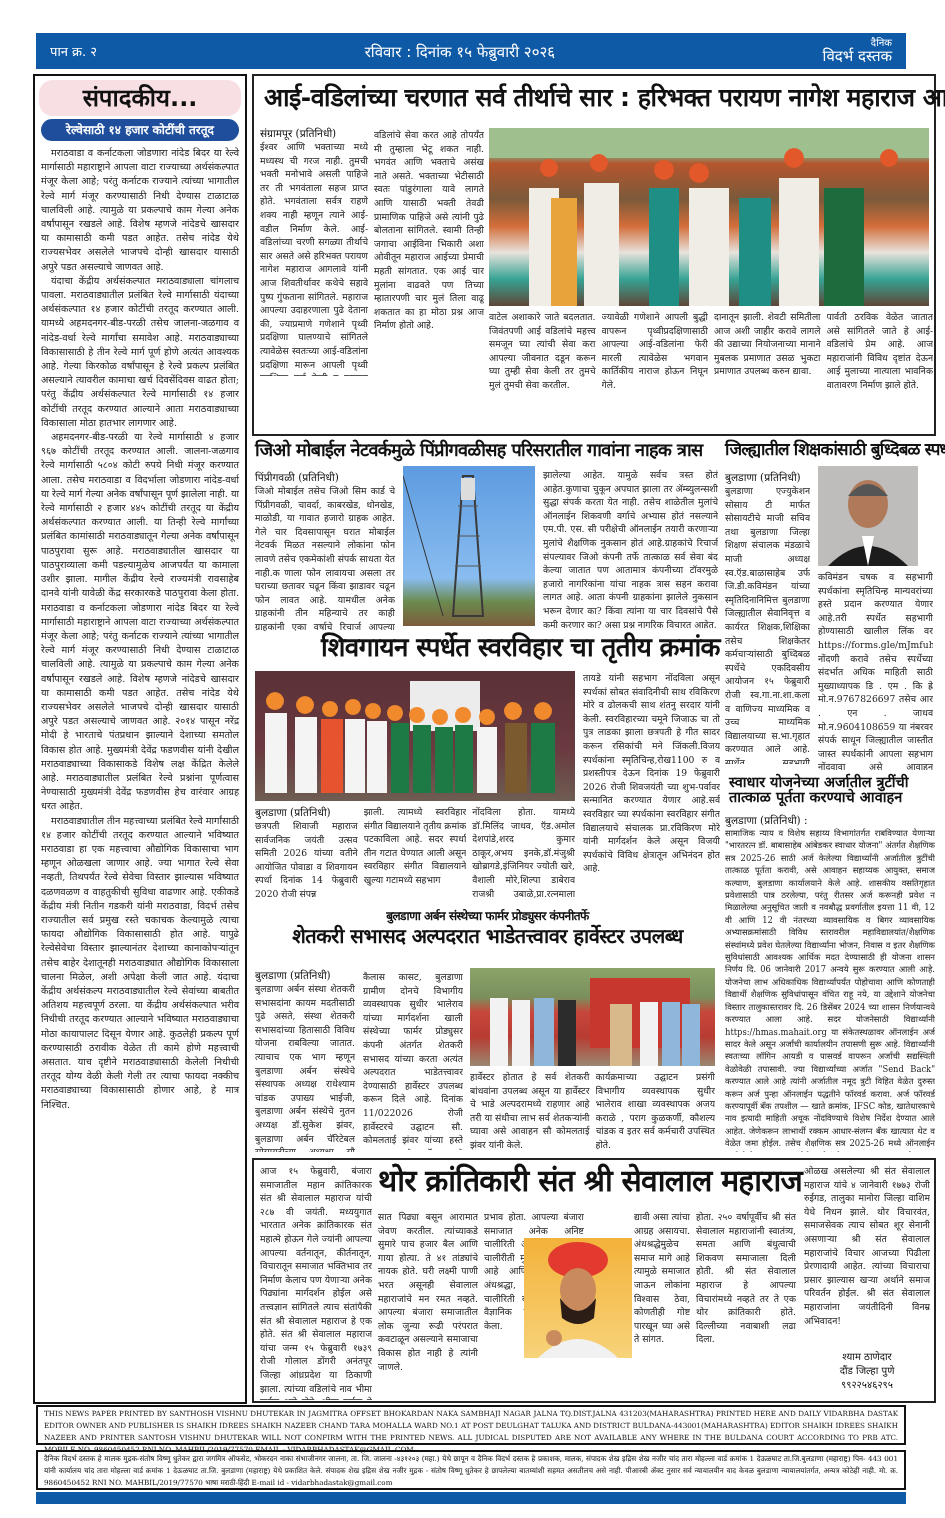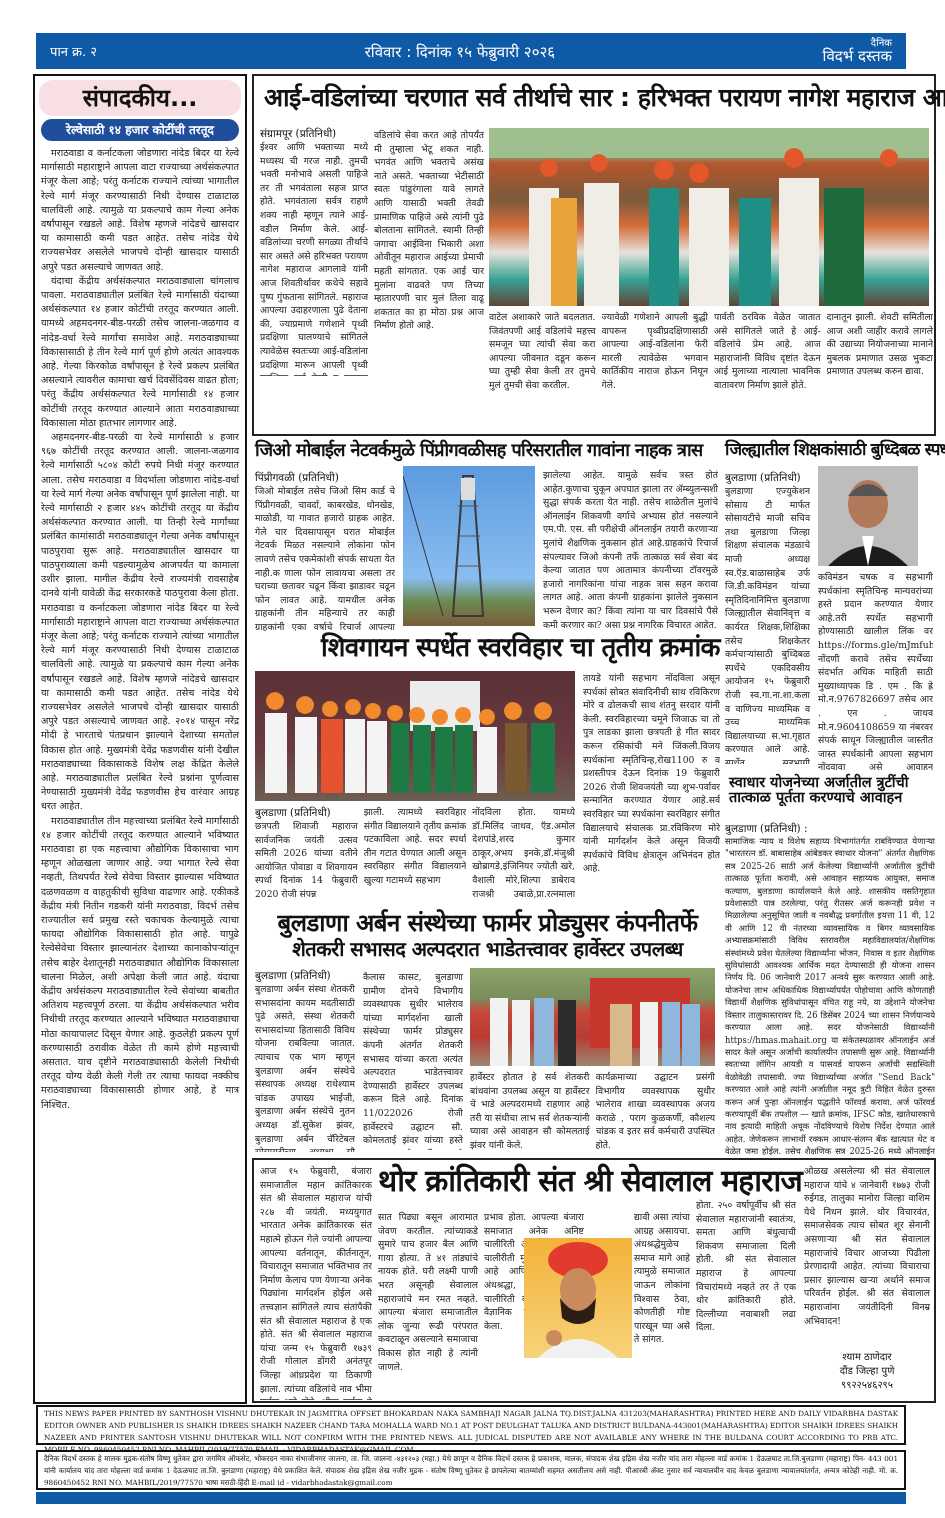--- a/index.html
+++ b/index.html
@@ -82,22 +82,22 @@
           <rect x="335" y="60" width="40" height="118"></rect>
         </g>
       <g fill="#e8a33b">
           <rect x="62" y="70" width="26" height="108"></rect>
         </g>
     </svg>
   </div>
   <div style="position:absolute;left:235px;top:234px;width:444px;display:flex;gap:6px">
     <div class="txt" style="flex:1;height:120px">वाटेल अशाकारे जाते बदलतात. जिवंतपणी आई वडिलांचे महत्त्व समजून घ्या त्यांची सेवा करा आपल्या जीवनात दडून करून घ्या तुम्ही सेवा केली तर तुमचे मुलं तुमची सेवा करतील.</div>
     <div class="txt" style="flex:1;height:120px">ज्यावेळी गणेशाने आपली बुद्धी वापरून पृथ्वीप्रदक्षिणासाठी आपल्या आई-वडिलांना फेरी मारली त्यावेळेस भगवान कार्तिकीय नाराज होऊन निघून गेले.</div>
+    <div class="txt" style="flex:1;height:120px">दानातून झाली. शेवटी समितीला आज अशी जाहीर करावे लागले की उद्याच्या नियोजनाच्या मानाने मुबलक प्रमाणात उसळ भुकटा प्रमाणात उपलब्ध करुन द्यावा.</div>
     <div class="txt" style="flex:1;height:120px">पार्वती ठरविक वेळेत जातात असे सांगितले जाते हे आई-वडिलांचे प्रेम आहे. आज महाराजांनी विविध दृष्टांत देऊन आई मुलाच्या नात्याला भावनिक वातावरण निर्माण झाले होते.</div>
-    <div class="txt" style="flex:1;height:120px">दानातून झाली. शेवटी समितीला आज अशी जाहीर करावे लागले की उद्याच्या नियोजनाच्या मानाने मुबलक प्रमाणात उसळ भुकटा प्रमाणात उपलब्ध करुन द्यावा.</div>
   </div>
 </div>
 
 <div class="blk" style="left:255px;top:440px;width:465px;height:190px">
   <div class="hl" style="font-size:18px;white-space:nowrap;letter-spacing:-0.6px">जिओ मोबाईल नेटवर्कमुळे पिंप्रीगवळीसह परिसरातील गावांना नाहक त्रास</div>
   <div style="position:absolute;left:0;top:30px;width:140px">
     <span class="dl">पिंप्रीगवळी (प्रतिनिधी)</span>
     <div class="txt" style="height:150px">जिओ मोबाईल तसेच जिओ सिम कार्ड चे पिंप्रीगवळी, चावर्दा, काबरखेड, धोनखेड, माळोडी, या गावात हजारो ग्राहक आहेत. गेले चार दिवसापासून घरात मोबाईल नेटवर्क मिळत नसल्याने लोकांना फोन लावणे तसेच एकमेकांशी संपर्क साधता येत नाही.क णाला फोन लावायचा असला तर घराच्या छतावर चढून किंवा झाडावर चढून फोन लावत आहे. यामधील अनेक ग्राहकांनी तीन महिन्याचे तर काही ग्राहकांनी एका वर्षाचे रिचार्ज आपल्या मोबाईल सिम कार्डमध्ये करून ठेवलेले आहेत.परंतु मोबाईल रिचार्ज केलेले असतानाही यु ट्यूब, फेसबुक, ईस्टाग्राम,गुगल अशा अनेक सेवा बंद</div>
   </div>
   <div class="photo" style="left:148px;top:26px;width:132px;height:160px;background:linear-gradient(180deg,#5d9be0 0%,#89bdf0 70%,#6b8a4e 85%,#7b5c3b 100%)">
@@ -173,26 +173,26 @@
       <span class="dl">बुलडाणा (प्रतिनिधी)</span>
       <div class="txt" style="height:80px">छत्रपती शिवाजी महाराज सार्वजनिक जयंती उत्सव समिती 2026 यांच्या वतीने आयोजित पोवाडा व शिवगायन स्पर्धा दिनांक 14 फेब्रुवारी 2020 रोजी संपन्न</div>
     </div>
     <div class="txt" style="flex:1;height:96px">झाली. त्यामध्ये स्वरविहार संगीत विद्यालयाने तृतीय क्रमांक पटकाविला आहे. सदर स्पर्धा तीन गटात घेण्यात आली असून स्वरविहार संगीत विद्यालयाने खुल्या गटामध्ये सहभाग</div>
     <div class="txt" style="flex:1;height:96px">नोंदविला होता. यामध्ये डॉ.मिलिंद जाधव, ऍड.अमोल देशपांडे,शरद कुमार ठाकूर,अभय इनके,डॉ.मंजुश्री खोब्रागडे,इंजिनियर ज्योती खरे, वैशाली मोरे,शिल्पा डाबेराव राजश्री उबाळे,प्रा.रत्नमाला जाधव,कल्पना</div>
   </div>
 </div>
 
 <div class="blk" style="left:725px;top:775px;width:210px;height:380px">
   <div class="hl" style="font-size:14.5px;line-height:15px;padding-left:4px">स्वाधार योजनेच्या अर्जातील त्रुटींची तात्काळ पूर्तता करण्याचे आवाहन</div>
-  <span class="dl" style="margin-top:16px">बुलडाणा (प्रतिनिधी) :</span>
+  <span class="dl" style="margin-top:8px">बुलडाणा (प्रतिनिधी) :</span>
   <div class="txt" style="height:325px;font-size:8.4px;line-height:12.4px">सामाजिक न्याय व विशेष सहाय्य विभागांतर्गत राबविण्यात येणाऱ्या "भारतरत्न डॉ. बाबासाहेब आंबेडकर स्वाधार योजना" अंतर्गत शैक्षणिक सत्र 2025-26 साठी अर्ज केलेल्या विद्यार्थ्यांनी अर्जातील त्रुटींची तात्काळ पूर्तता करावी, असे आवाहन सहाय्यक आयुक्त, समाज कल्याण, बुलडाणा कार्यालयाने केले आहे. शासकीय वसतिगृहात प्रवेशासाठी पात्र ठरलेल्या, परंतु रीतसर अर्ज करूनही प्रवेश न मिळालेल्या अनुसूचित जाती व नवबौद्ध प्रवर्गातील इयत्ता 11 वी, 12 वी आणि 12 वी नंतरच्या व्यावसायिक व बिगर व्यावसायिक अभ्यासक्रमांसाठी विविध स्तरावरील महाविद्यालयांत/शैक्षणिक संस्थांमध्ये प्रवेश घेतलेल्या विद्यार्थ्यांना भोजन, निवास व इतर शैक्षणिक सुविधांसाठी आवश्यक आर्थिक मदत देण्यासाठी ही योजना शासन निर्णय दि. 06 जानेवारी 2017 अन्वये सुरू करण्यात आली आहे. योजनेचा लाभ अधिकाधिक विद्यार्थ्यांपर्यंत पोहोचावा आणि कोणताही विद्यार्थी शैक्षणिक सुविधांपासून वंचित राहू नये, या उद्देशाने योजनेचा विस्तार तालुकास्तरावर दि. 26 डिसेंबर 2024 च्या शासन निर्णयान्वये करण्यात आला आहे. सदर योजनेसाठी विद्यार्थ्यांनी https://hmas.mahait.org या संकेतस्थळावर ऑनलाईन अर्ज सादर केले असून अर्जांची कार्यालयीन तपासणी सुरू आहे. विद्यार्थ्यांनी स्वतःच्या लॉगिन आयडी व पासवर्ड वापरून अर्जांची सद्यस्थिती वेळोवेळी तपासावी. ज्या विद्यार्थ्यांच्या अर्जात "Send Back" करण्यात आले आहे त्यांनी अर्जातील नमूद त्रुटी विहित वेळेत दुरुस्त करून अर्ज पुन्हा ऑनलाईन पद्धतीने फॉरवर्ड करावा. अर्ज फॉरवर्ड करण्यापूर्वी बँक तपशील — खाते क्रमांक, IFSC कोड, खातेधारकाचे नाव इत्यादी माहिती अचूक नोंदविण्याचे विशेष निर्देश देण्यात आले आहेत. जेणेकरून लाभार्थी रक्कम आधार-संलग्न बँक खात्यात थेट व वेळेत जमा होईल. तसेच शैक्षणिक सत्र 2025-26 मध्ये ऑनलाईन अर्ज केलेल्या, परंतु अर्जाची हार्डकॉपी व आवश्यक कागदपत्रे अद्याप कार्यालयात जमा न केलेल्या विद्यार्थ्यांनी दि. 18 फेब्रुवारी पर्यंत जमा करावीत.</div>
 </div>
 
 <div class="blk" style="left:255px;top:910px;width:465px;height:245px">
-  <div class="hl" style="font-size:24px;text-align:center;white-space:nowrap;letter-spacing:-0.5px">बुलडाणा अर्बन संस्थेच्या फार्मर प्रोड्युसर कंपनीतर्फे</div>
+  <div class="hl" style="font-size:12px;text-align:center;white-space:nowrap;letter-spacing:-0.5px">बुलडाणा अर्बन संस्थेच्या फार्मर प्रोड्युसर कंपनीतर्फे</div>
   <div class="hl" style="font-size:20px;text-align:center;white-space:nowrap;letter-spacing:-0.5px;margin-top:2px">शेतकरी सभासद अल्पदरात भाडेतत्त्वावर हार्वेस्टर उपलब्ध</div>
   <div style="position:absolute;left:0;top:58px;width:100px">
     <span class="dl">बुलडाणा (प्रतिनिधी)</span>
     <div class="txt" style="height:170px">बुलडाणा अर्बन संस्था शेतकरी सभासदांना कायम मदतीसाठी पुढे असते, संस्था शेतकरी सभासदांच्या हितासाठी विविध योजना राबविल्या जातात. त्याचाच एक भाग म्हणून बुलडाणा अर्बन संस्थेचे संस्थापक अध्यक्ष राधेश्याम चांडक उपाख्य भाईजी, बुलडाणा अर्बन संस्थेचे नुतन अध्यक्ष डॉ.सुकेश झंवर, बुलडाणा अर्बन चॅरिटेबल सोसायटीच्या अध्यक्षा सौ कोमलताई झंवर ,संस्थेचे सर व्यवस्थापक</div>
   </div>
   <div class="txt" style="position:absolute;left:108px;top:60px;width:100px;height:180px">कैलास कासट, बुलडाणा ग्रामीण दोनचे विभागीय व्यवस्थापक सुधीर भालेराव यांच्या मार्गदर्शना खाली संस्थेच्या फार्मर प्रोड्युसर कंपनी अंतर्गत शेतकरी सभासद यांच्या करता अत्यंत अल्पदरात भाडेतत्त्वावर देण्यासाठी हार्वेस्टर उपलब्ध करून दिले आहे. दिनांक 11/022026 रोजी हार्वेस्टरचे उद्घाटन सौ. कोमलताई झंवर यांच्या हस्ते करण्यात आले. हार्वेस्टर मध्ये सोयाबीन,हरभरा, गहू तुर,उडीद, करडई इत्यादी पिके</div>
   <div class="photo" style="left:215px;top:58px;width:245px;height:98px;background:linear-gradient(180deg,#8ca36a 0%,#7a8f5c 30%,#c8473c 45%,#b83b32 70%,#9a8870 100%)">
     <svg width="245" height="98">
       <rect x="120" y="10" width="100" height="70" fill="#c7372e"></rect>
       <g fill="#f2f2f2">
@@ -223,21 +223,21 @@
   <div class="photo" style="left:270px;top:78px;width:108px;height:120px;background:linear-gradient(180deg,#f3b23a,#f7d37a)">
     <svg width="108" height="120">
       <ellipse cx="54" cy="22" rx="30" ry="18" fill="#e23a2e"></ellipse>
       <ellipse cx="54" cy="52" rx="18" ry="22" fill="#c98a5e"></ellipse>
       <path d="M36 60 Q54 86 72 60 L70 80 Q54 92 38 80Z" fill="#2c1e17"></path>
       <path d="M14 120 Q54 82 94 120Z" fill="#f1f1f1"></path>
       <circle cx="30" cy="100" r="8" fill="#c98a5e"></circle>
     </svg>
   </div>
   <div class="txt" style="position:absolute;left:336px;top:50px;width:100px;height:190px;padding-left:44px">द्यावी असा त्यांचा आग्रह असायचा. अंधश्रद्धेमुळेच समाज मागे आहे त्यामुळे समाजात जाऊन लोकांना विश्वास ठेवा, कोणतीही गोष्ट पारखून घ्या असे ते सांगत.</div>
-  <div class="txt" style="position:absolute;left:442px;top:38px;width:100px;height:190px">होता. २५० वर्षापूर्वीच श्री संत सेवालाल महाराजांनी स्वातंत्र्य, समता आणि बंधुत्वाची शिकवण समाजाला दिली होती. श्री संत सेवालाल महाराज हे आपल्या विचारांमध्ये नव्हते तर ते एक थोर क्रांतिकारी होते. दिल्लीच्या नवाबाशी लढा दिला.</div>
+  <div class="txt" style="position:absolute;left:442px;top:50px;width:100px;height:190px">होता. २५० वर्षापूर्वीच श्री संत सेवालाल महाराजांनी स्वातंत्र्य, समता आणि बंधुत्वाची शिकवण समाजाला दिली होती. श्री संत सेवालाल महाराज हे आपल्या विचारांमध्ये नव्हते तर ते एक थोर क्रांतिकारी होते. दिल्लीच्या नवाबाशी लढा दिला.</div>
   <div class="txt" style="position:absolute;left:550px;top:4px;width:126px;height:168px">ओळख असलेल्या श्री संत सेवालाल महाराज यांचे ४ जानेवारी १७७३ रोजी रुईगड, तालुका मानोरा जिल्हा वाशिम येथे निधन झाले. थोर विचारवंत, समाजसेवक त्याच सोबत शूर सेनानी असणाऱ्या श्री संत सेवालाल महाराजांचे विचार आजच्या पिढीला प्रेरणादायी आहेत. त्यांच्या विचाराचा प्रसार झाल्यास खऱ्या अर्थाने समाज परिवर्तन होईल. श्री संत सेवालाल महाराजांना जयंतीदिनी विनम्र अभिवादन!</div>
   <div style="position:absolute;left:550px;top:190px;width:126px;text-align:center;font-size:10px;line-height:14px">
     <div>श्याम ठाणेदार</div>
     <div>दौंड जिल्हा पुणे</div>
     <div>९९२२५४६२९५</div>
   </div>
 </div>
 
 <div class="footer-en">THIS NEWS PAPER PRINTED BY SANTHOSH VISHNU DHUTEKAR IN JAGMITRA OFFSET BHOKARDAN NAKA SAMBHAJI NAGAR JALNA TQ.DIST.JALNA 431203(MAHARASHTRA) PRINTED HERE AND DAILY VIDARBHA DASTAK EDITOR OWNER AND PUBLISHER IS SHAIKH IDREES SHAIKH NAZEER CHAND TARA MOHALLA WARD NO.1 AT POST DEULGHAT TALUKA AND DISTRICT BULDANA-443001(MAHARASHTRA) EDITOR SHAIKH IDREES SHAIKH NAZEER AND PRINTER SANTOSH VISHNU DHUTEKAR WILL NOT CONFIRM WITH THE PRINTED NEWS. ALL JUDICAL DISPUTED ARE NOT AVAILABLE ANY WHERE IN THE BULDANA COURT ACCORDING TO PRB ATC. MOBILE NO. 9860450452 RNI NO. MAHBIL/2019/77570 EMAIL.- vidarbhadastak@gmail.com</div>
 <div class="footer-mr">दैनिक विदर्भ दस्तक हे मालक मुद्रक-संतोष विष्णू धुतेकर द्वारा जगमित्र ऑफसेट, भोकरदन नाका संभाजीनगर जालना, ता. जि. जालना -४३१२०३ (महा.) येथे छापून व दैनिक विदर्भ दस्तक हे प्रकाशक, मालक, संपादक शेख इद्रिस शेख नजीर चांद तारा मोहल्ला वार्ड क्रमांक 1 देऊळघाट ता.जि.बुलडाणा (महाराष्ट्र) पिन- 443 001 यांनी कार्यालय चांद तारा मोहल्ला वार्ड क्रमांक 1 देऊळघाट ता.जि. बुलडाणा (महाराष्ट्र) येथे प्रकाशित केले. संपादक शेख इद्रिस शेख नजीर मुद्रक - संतोष विष्णू धुतेकर हे छापलेल्या बातम्यांशी सहमत असतीलच असे नाही. पीआरबी ॲक्ट नुसार सर्व न्यायालयीन वाद केवळ बुलडाणा न्यायालयांतर्गत, अन्यत्र कोठेही नाही. मो. क्र. 9860450452 RNI NO. MAHBIL/2019/77570 भाषा मराठी-हिंदी E-mail id - vidarbhadastak@gmail.com</div>

